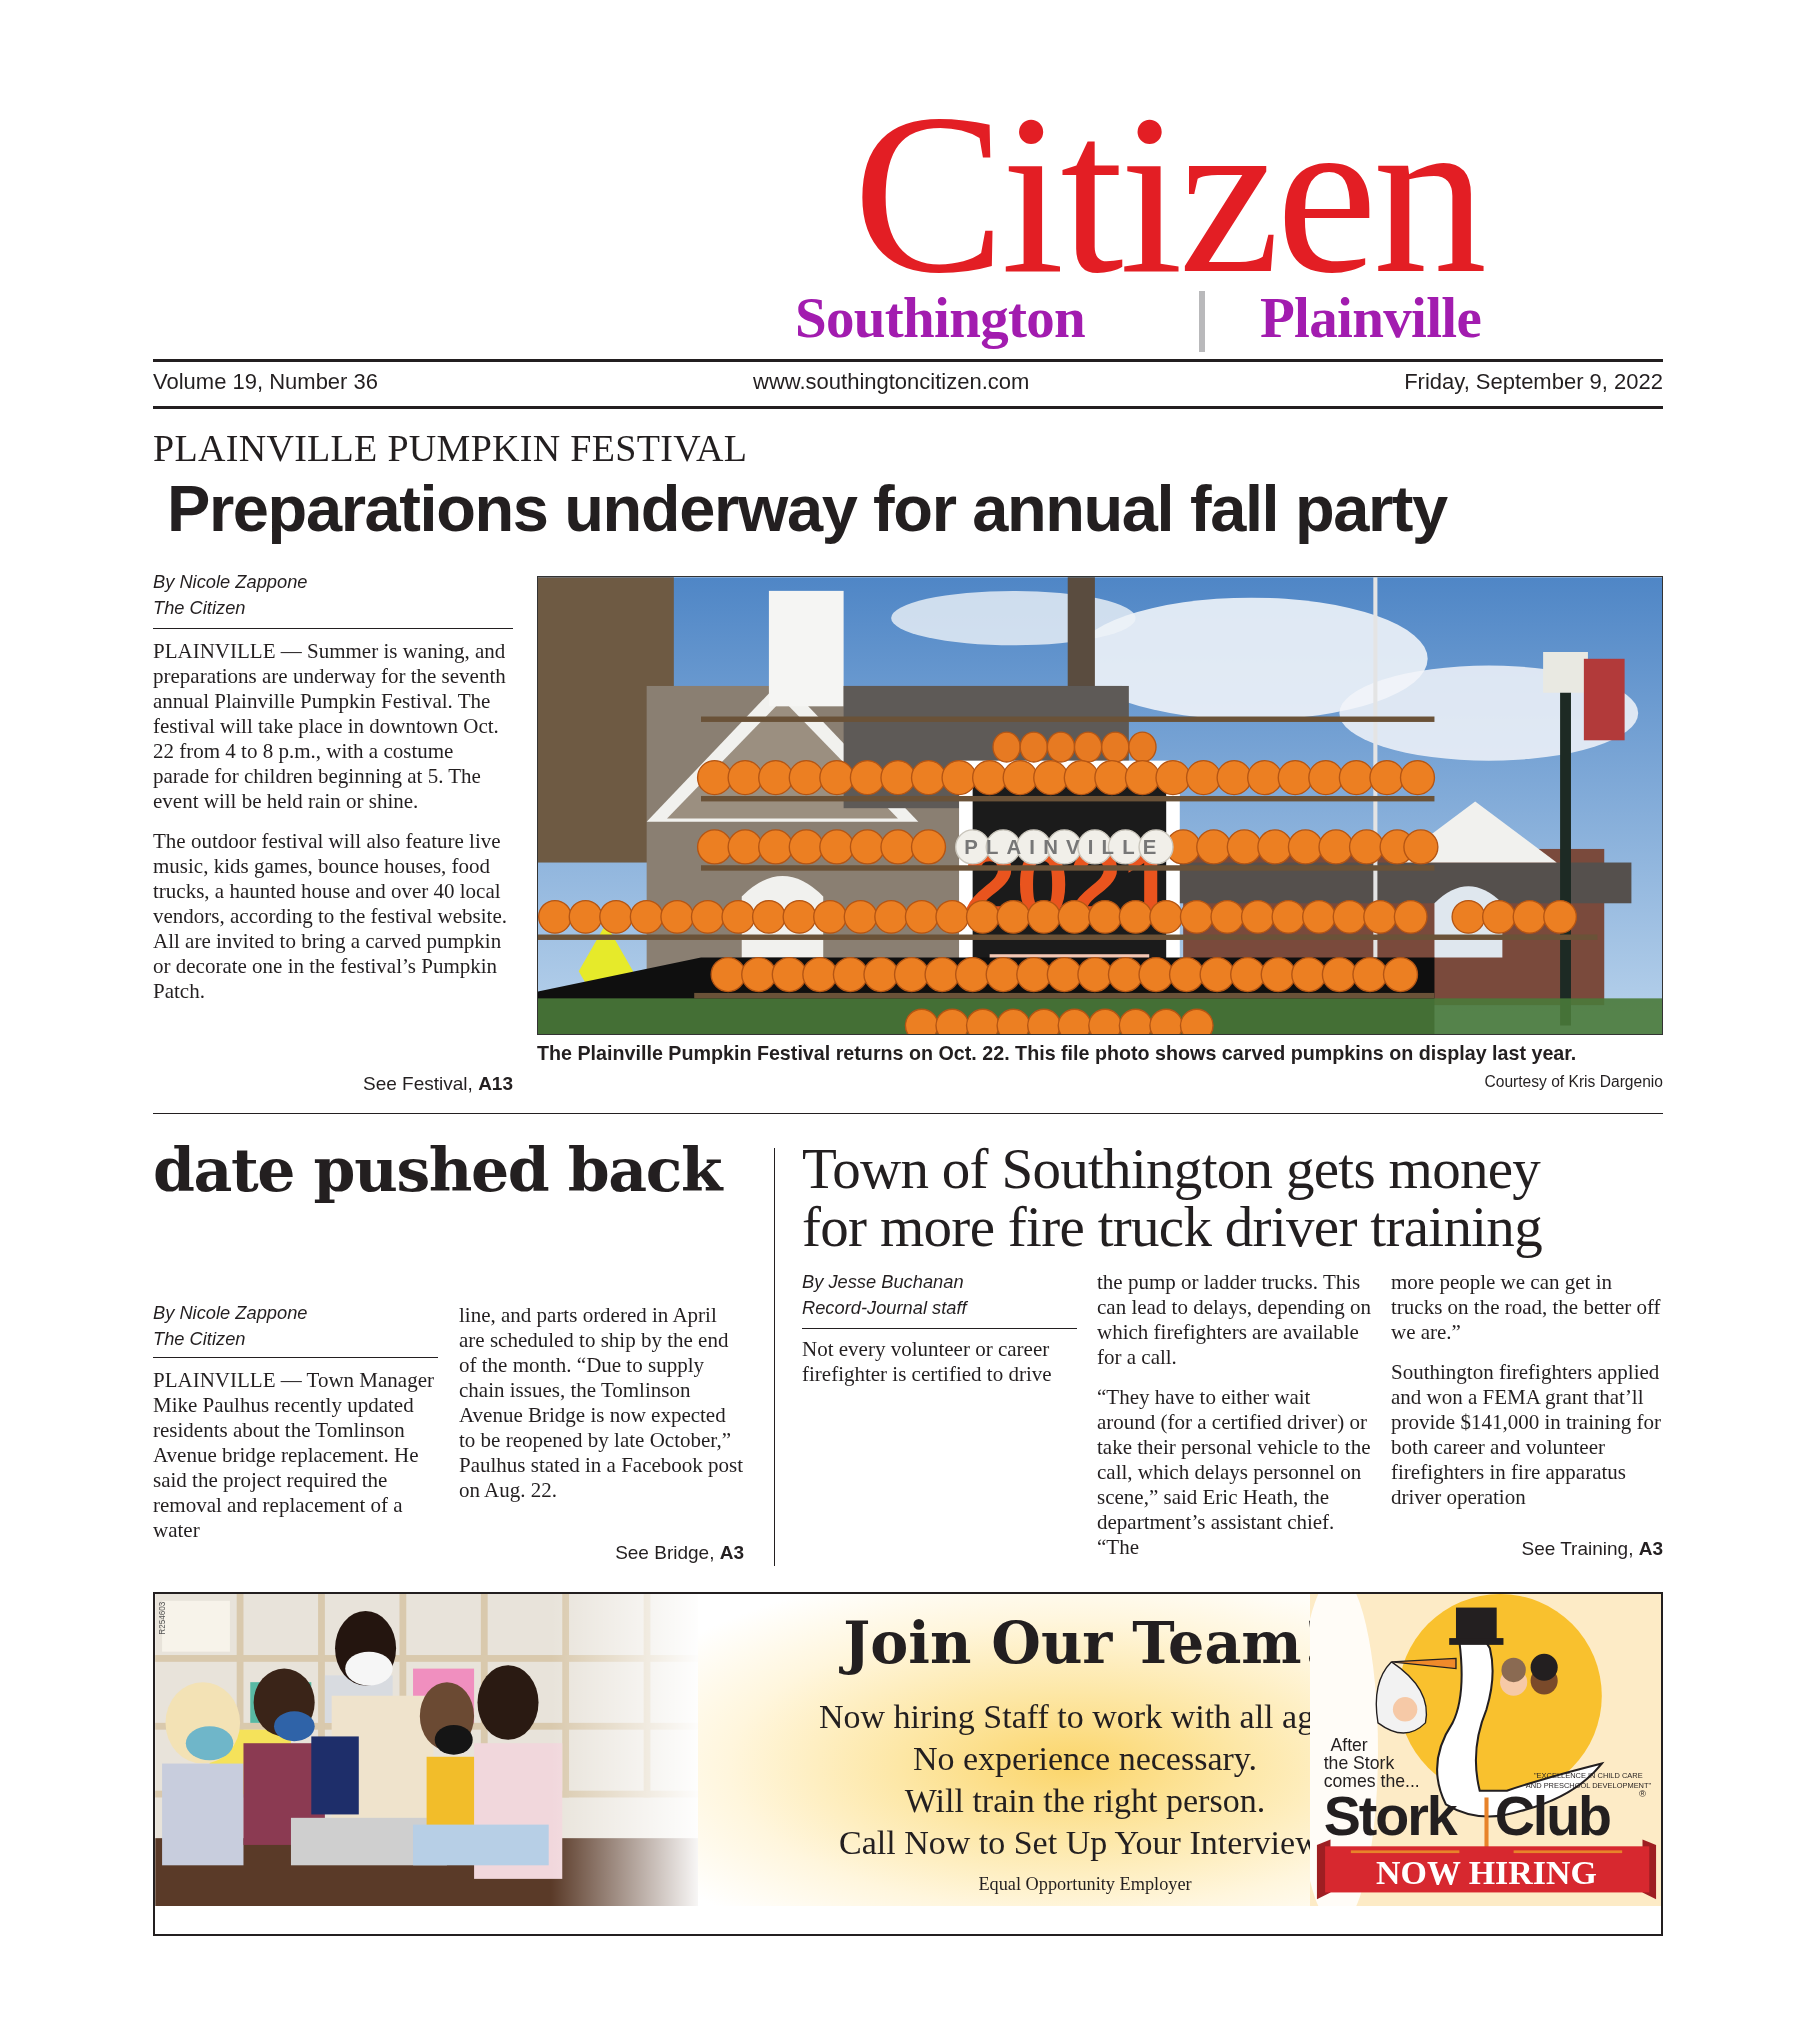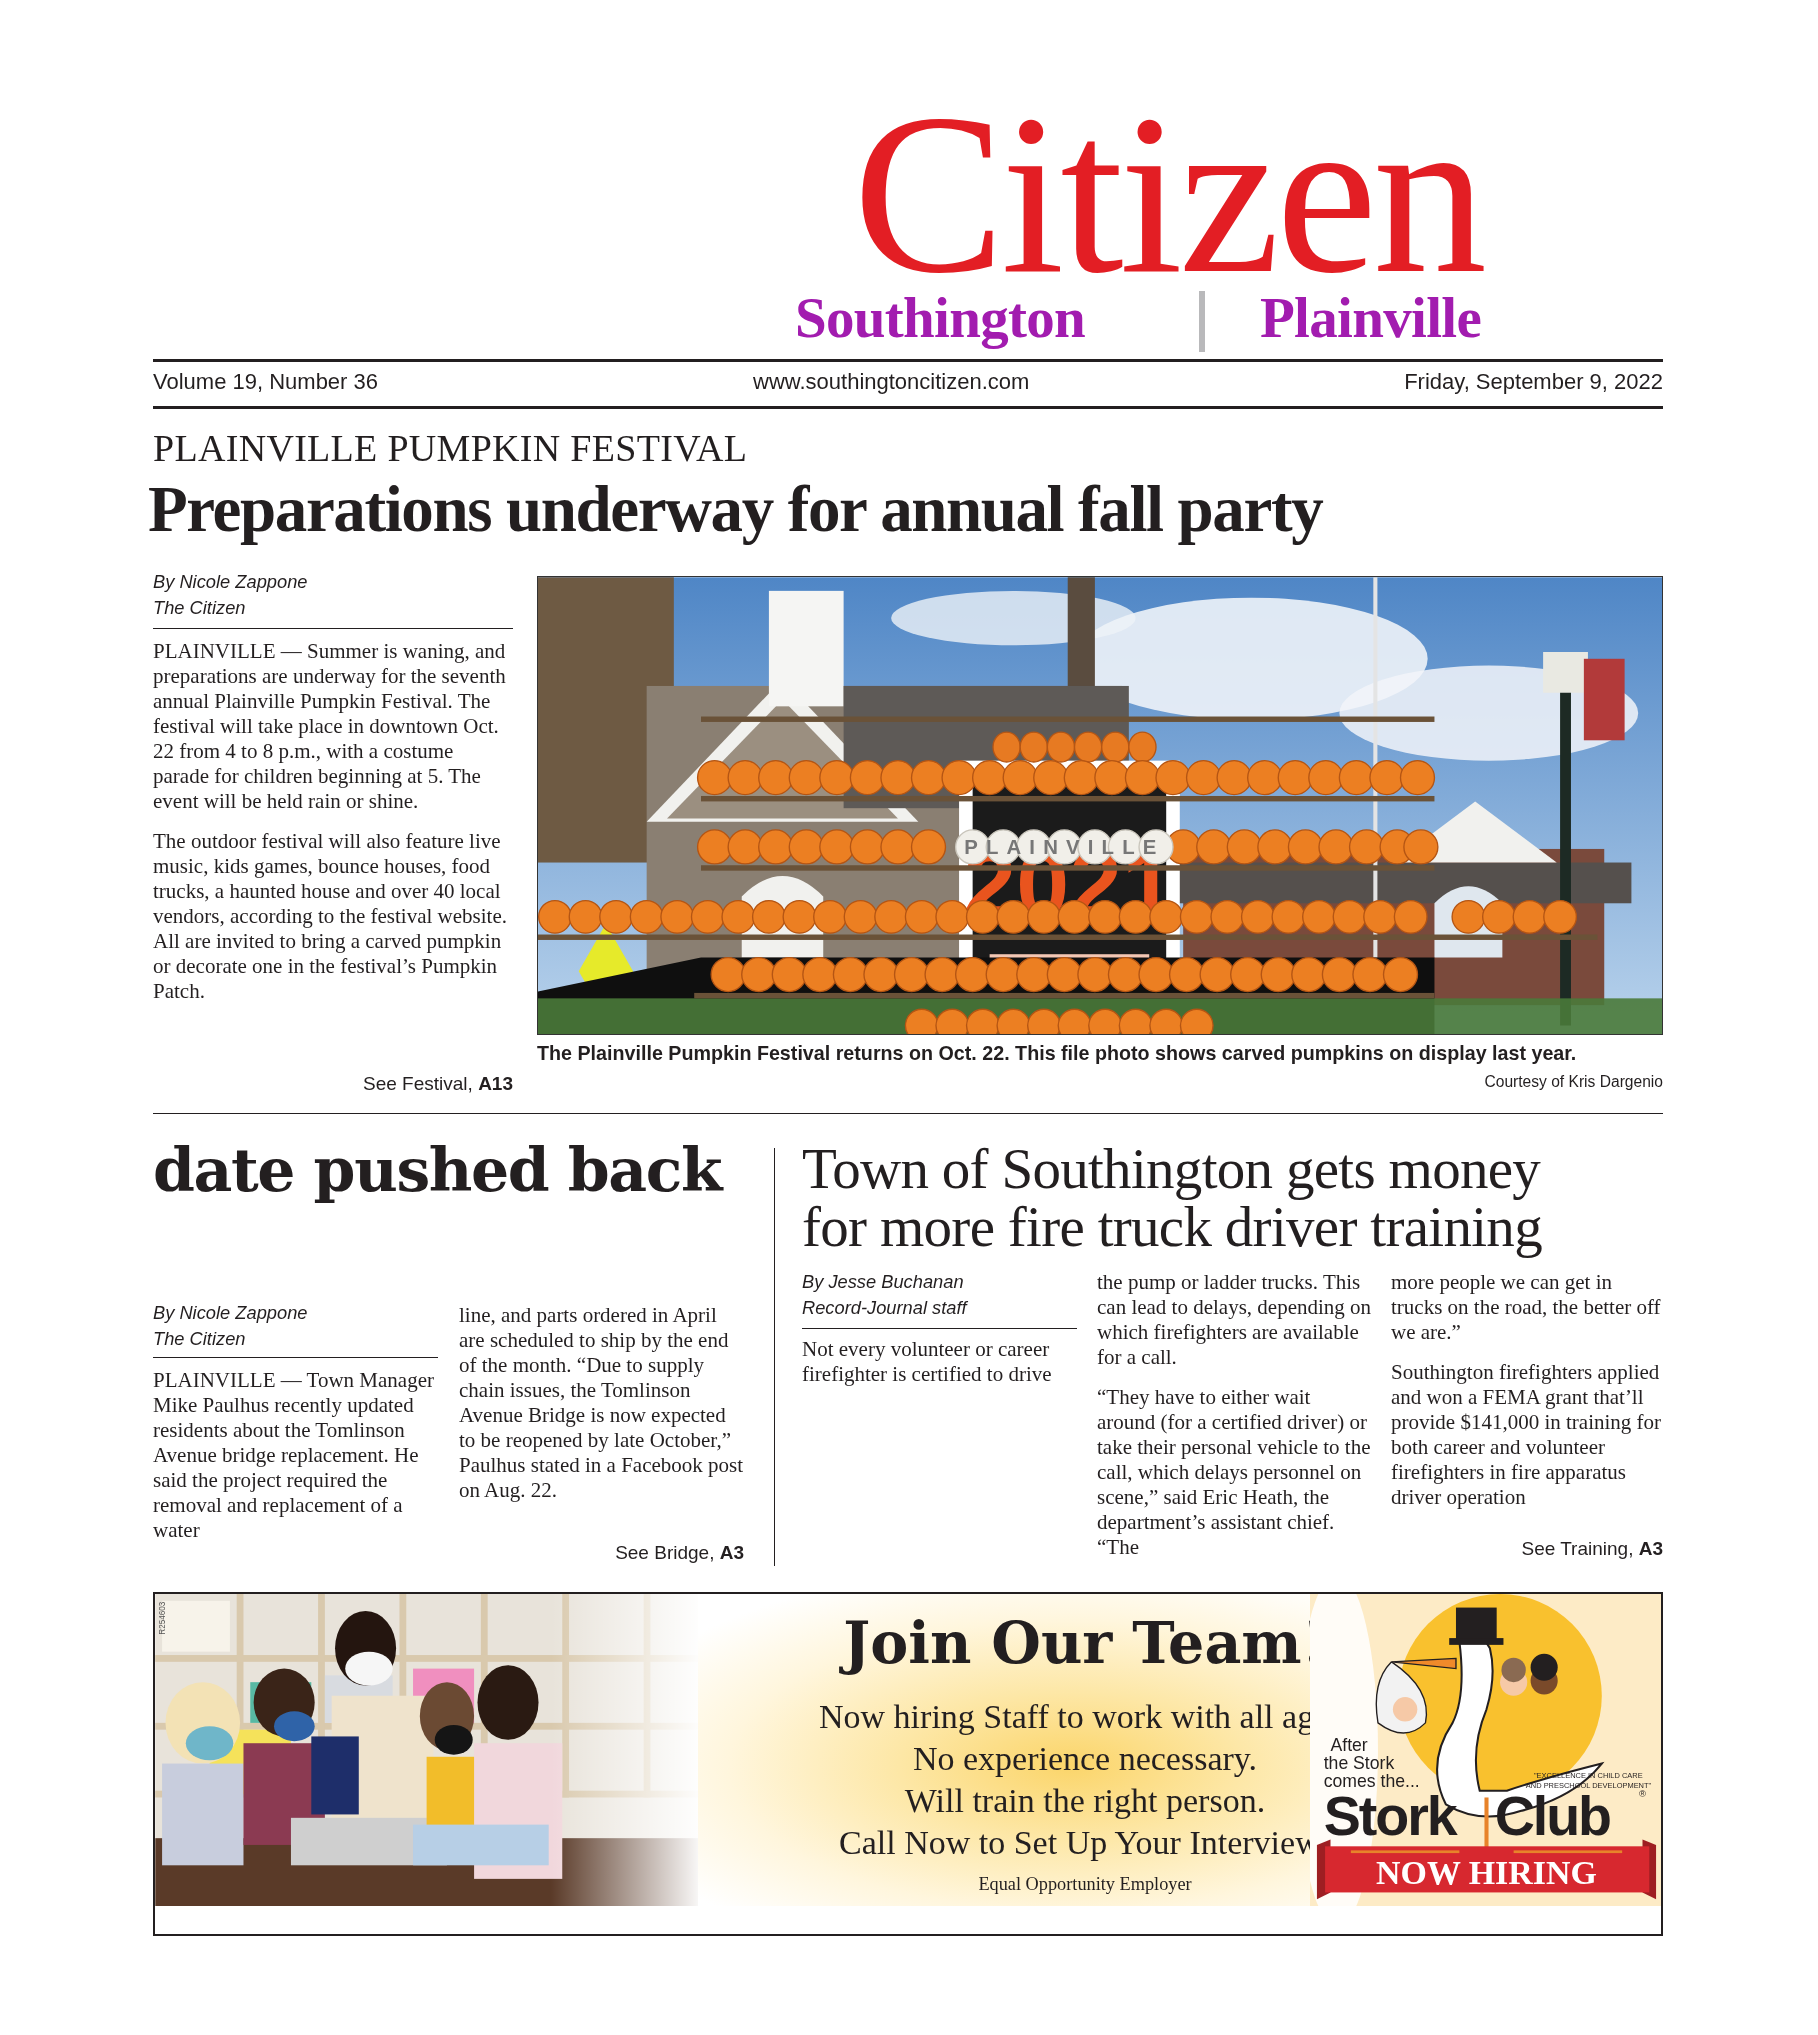--- a/index.html
+++ b/index.html
@@ -28,21 +28,21 @@
     top: 367px; height: 30px; font-family: "Liberation Sans", sans-serif;
     font-size: 22px; line-height: 30px; color: #231f20;
   }
 
   
   .kicker {
     left: 153px; top: 427px; font-family: "Liberation Serif", serif;
     font-size: 38px; line-height: 43px; letter-spacing: 0.3px;
   }
   .headline-lead {
-    left: 148px; top: 469px; font-family: Liberation Serif, serif; font-weight: bold;
+    left: 167px; top: 469px; font-family: Liberation Sans, sans-serif; font-weight: bold;
     font-size: 65px; line-height: 80px; letter-spacing: -1.4px; white-space: nowrap;
   }
   .byline {
     font-family: "Liberation Sans", sans-serif; font-style: italic;
     font-size: 18.3px; line-height: 26px;
   }
   .body-text {
     font-family: "Liberation Serif", serif; font-size: 21px; line-height: 25px;
   }
   .body-text p { margin-bottom: 15px; }

